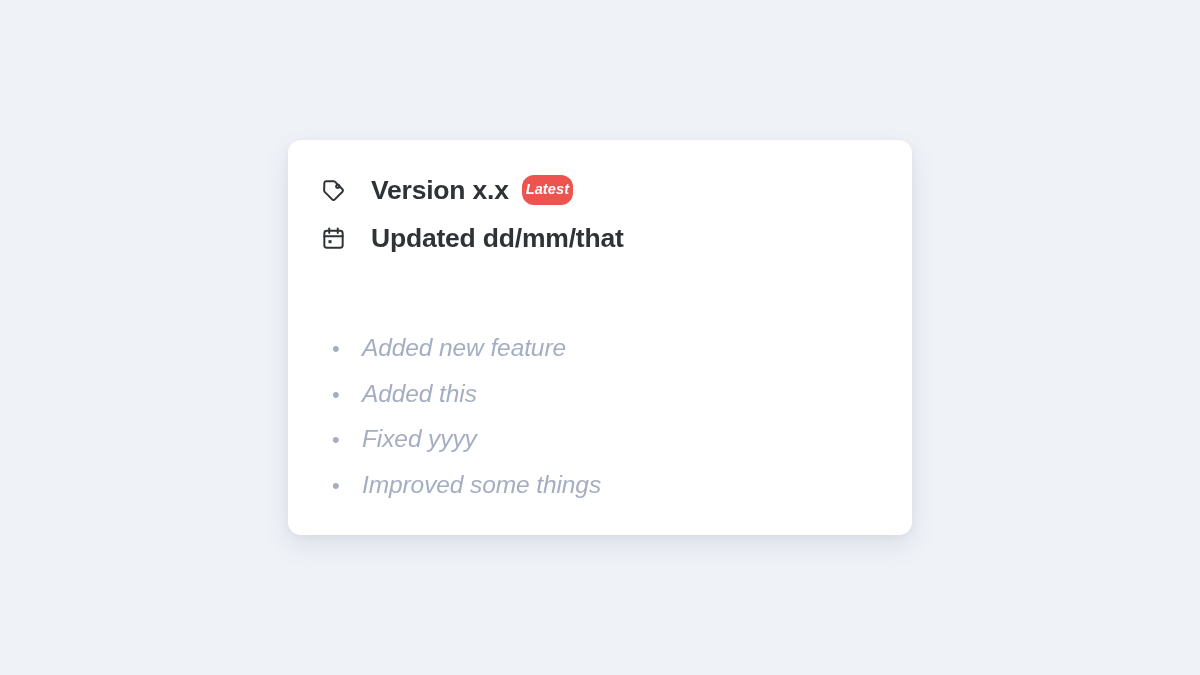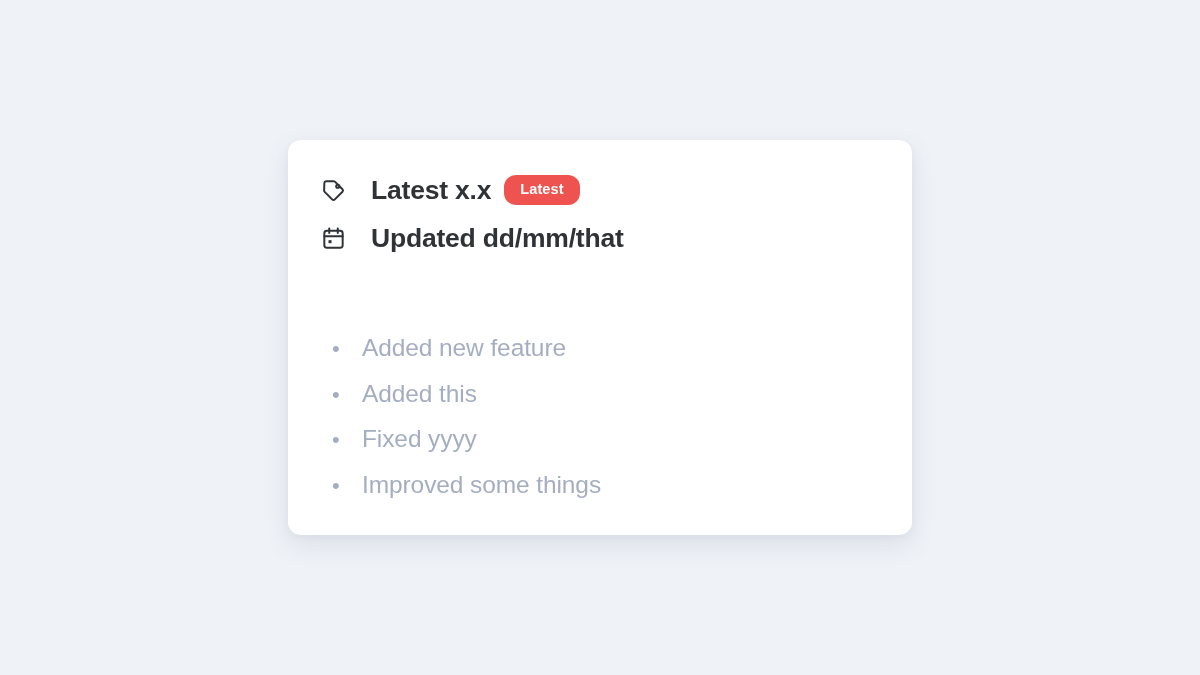--- a/index.html
+++ b/index.html
@@ -74,25 +74,26 @@
 
   
   .badge {
     display: inline-block;
     margin-left: 13px;
     background: #ef5350;
     color: #ffffff;
     font-size: 14.5px;
     font-weight: bold;
     line-height: 1;
-    padding: 7px 16px 8px;
+    padding: 7px 4px 8px;
     border-radius: 12px;
     letter-spacing: 0.1px;
     white-space: nowrap;
     vertical-align: 4px;
+    font-style: italic;
   }
 
   
   .changes-list {
     position: absolute;
     left: 44px;
     top: 196px;
     width: 540px;
     list-style: none;
     margin: 0;
@@ -114,39 +115,40 @@
   .change-bullet::before {
     content: "\2022";
   }
 
   .change-text {
     font-size: 24.5px;
     color: #a5aec1;
     letter-spacing: -0.1px;
     white-space: nowrap;
     line-height: 1;
+    font-style: italic;
   }
 </style>
 </head>
 <body>
 
 <div class="stage">
 
   <div class="release-card">
 
     <div class="meta-list">
 
       <div class="meta-row">
         <span class="meta-icon">
           <svg viewBox="0 0 24 24" fill="none" stroke="#2f3337" stroke-width="1.9" stroke-linecap="round" stroke-linejoin="round">
             <path d="M20.6 13.2 13.3 20.5a1.8 1.8 0 0 1-2.6 0l-7.2-7.2a1.8 1.8 0 0 1-.5-1.3l.2-7.1a1.8 1.8 0 0 1 1.7-1.7l7.1-.2c.5 0 1 .2 1.3.5l7.3 7.3a1.8 1.8 0 0 1 0 2.4z"></path>
             <circle cx="16.1" cy="7.9" r="1.55"></circle>
           </svg>
         </span>
-        <span class="meta-text">Latest x.x</span>
+        <span class="meta-text">Version x.x</span>
         <span class="badge">Latest</span>
       </div>
 
       <div class="meta-row">
         <span class="meta-icon">
           <svg viewBox="0 0 24 24" fill="none" stroke="#2f3337" stroke-width="1.9" stroke-linecap="round" stroke-linejoin="round">
             <rect x="3.2" y="4.6" width="17.6" height="16.2" rx="2.4"></rect>
             <line x1="3.2" y1="9.9" x2="20.8" y2="9.9"></line>
             <line x1="7.9" y1="2.4" x2="7.9" y2="6.8"></line>
             <line x1="16.1" y1="2.4" x2="16.1" y2="6.8"></line>

